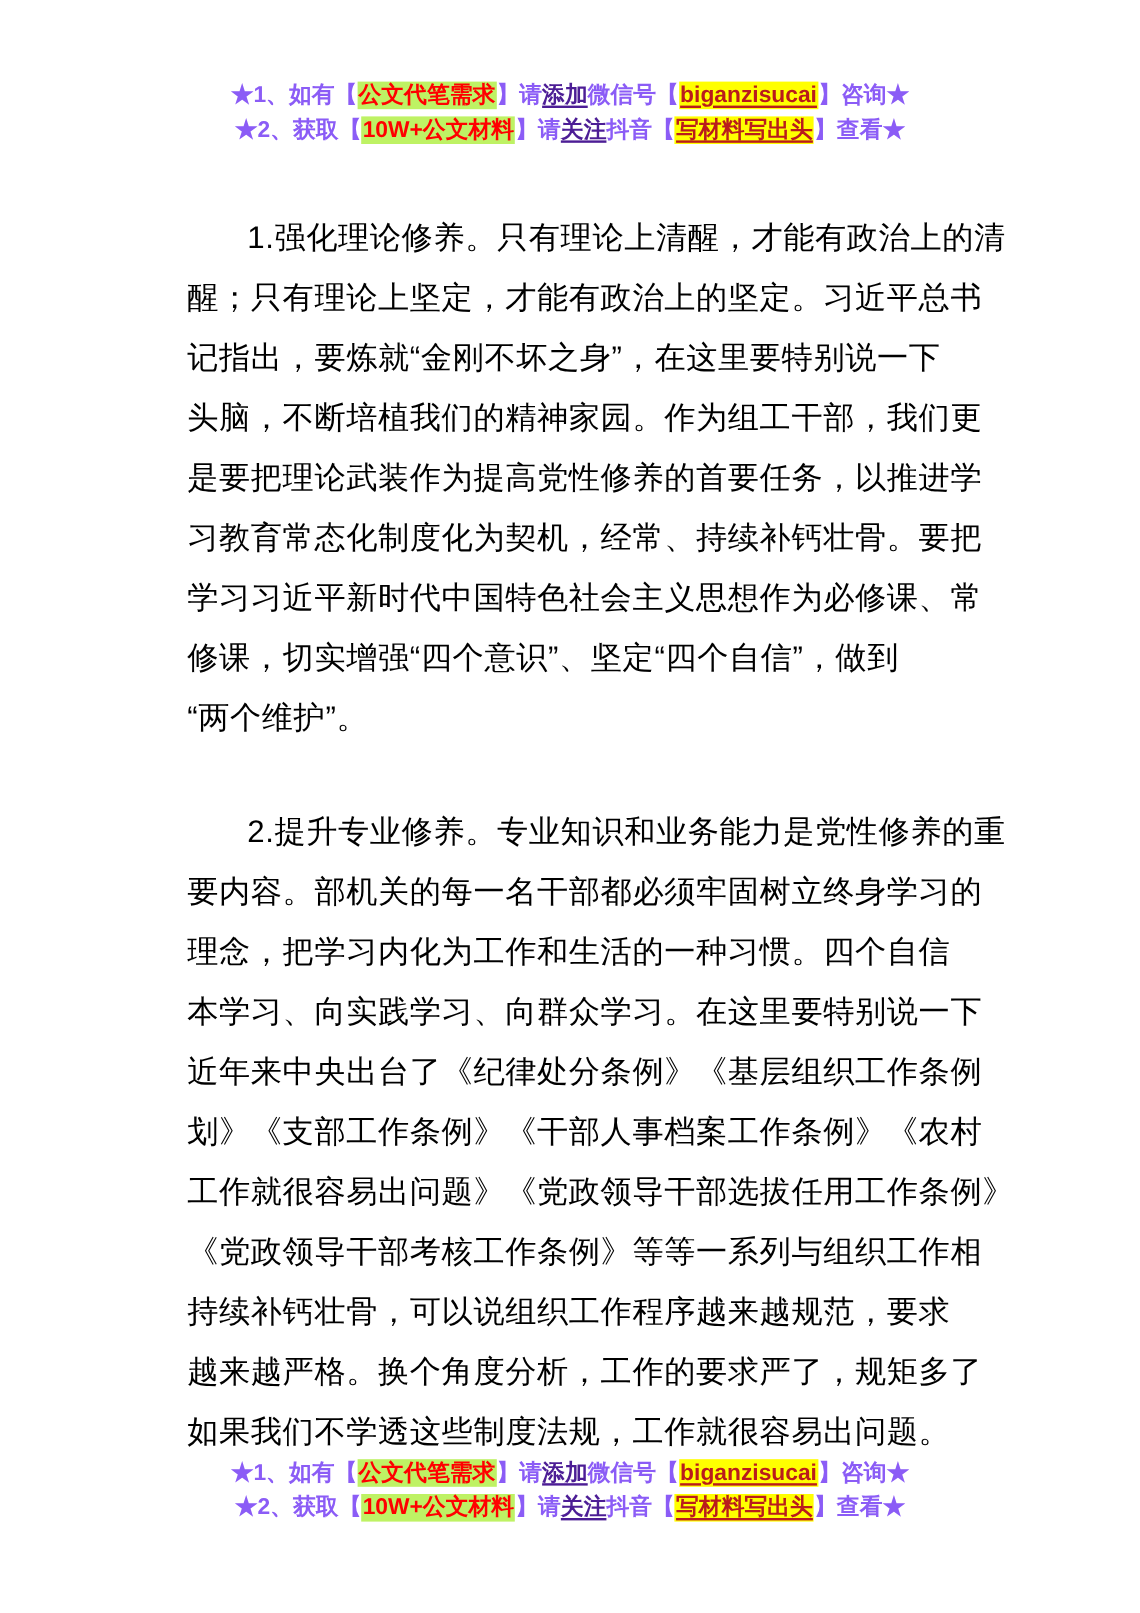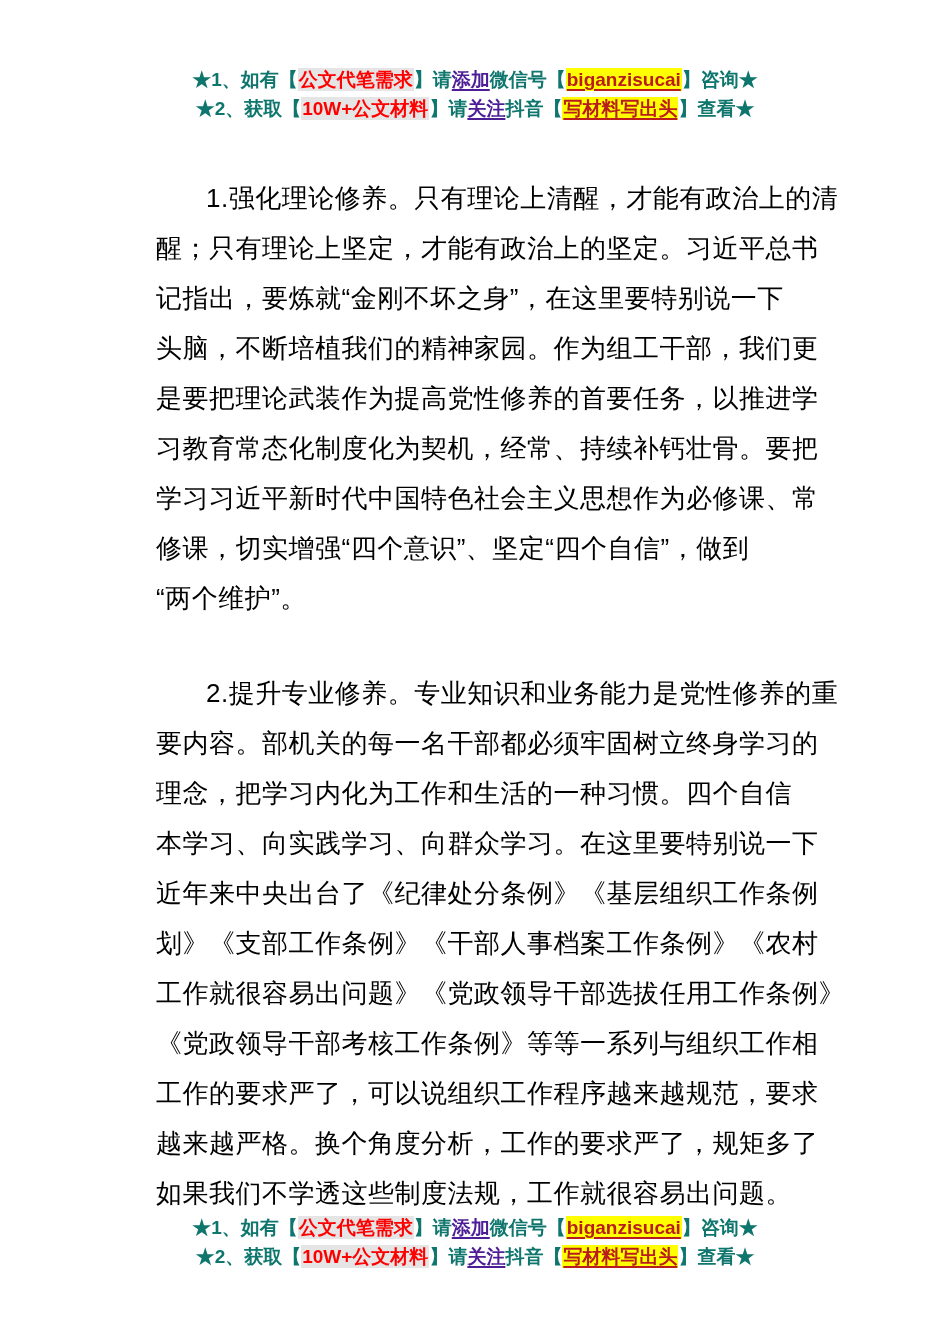--- a/index.html
+++ b/index.html
@@ -23,23 +23,23 @@
     width: 950px;
     text-align: center;
     font-weight: bold;
     font-size: 19px;
     line-height: 29px;
     color: #000000;
     white-space: nowrap;
   }
   .notice-top { top: 65px; }
   .notice-bottom { top: 1213px; }
-  .seg-plain { color: #0f766e; }
+  .seg-plain { color: #8b5cf6; }
   .seg-highlight {
-    background: #e5e5e5;
+    background: #bef264;
     color: #ff0000;
     padding: 1px 1px;
   }
   .seg-underline {
     color: #4c1d95;
     text-decoration: underline;
     text-decoration-thickness: 2px;
     text-underline-offset: 3px;
   }
   .seg-highlight-underline {
@@ -94,21 +94,21 @@
       </div>
     <div class="paragraph para-2">
         <div class="body-line">2.提升专业修养。专业知识和业务能力是党性修养的重</div>
         <div class="body-line">要内容。部机关的每一名干部都必须牢固树立终身学习的</div>
         <div class="body-line">理念，把学习内化为工作和生活的一种习惯。四个自信</div>
         <div class="body-line">本学习、向实践学习、向群众学习。在这里要特别说一下</div>
         <div class="body-line">近年来中央出台了《纪律处分条例》《基层组织工作条例</div>
         <div class="body-line">划》《支部工作条例》《干部人事档案工作条例》《农村</div>
         <div class="body-line">工作就很容易出问题》《党政领导干部选拔任用工作条例》</div>
         <div class="body-line">《党政领导干部考核工作条例》等等一系列与组织工作相</div>
-        <div class="body-line">工作的要求严了，可以说组织工作程序越来越规范，要求</div>
+        <div class="body-line">持续补钙壮骨，可以说组织工作程序越来越规范，要求</div>
         <div class="body-line">越来越严格。换个角度分析，工作的要求严了，规矩多了</div>
         <div class="body-line">如果我们不学透这些制度法规，工作就很容易出问题。</div>
       </div>
   </div>
 
   <div class="notice notice-bottom">
     <div class="notice-line"><span class="seg seg-plain">★1、如有【</span><span class="seg seg-highlight">公文代笔需求</span><span class="seg seg-plain">】请</span><span class="seg seg-underline">添加</span><span class="seg seg-plain">微信号【</span><span class="seg seg-highlight-underline">biganzisucai</span><span class="seg seg-plain">】咨询★</span></div>
     <div class="notice-line"><span class="seg seg-plain">★2、获取【</span><span class="seg seg-highlight">10W+公文材料</span><span class="seg seg-plain">】请</span><span class="seg seg-underline">关注</span><span class="seg seg-plain">抖音【</span><span class="seg seg-highlight-underline">写材料写出头</span><span class="seg seg-plain">】查看★</span></div>
   </div>
 

